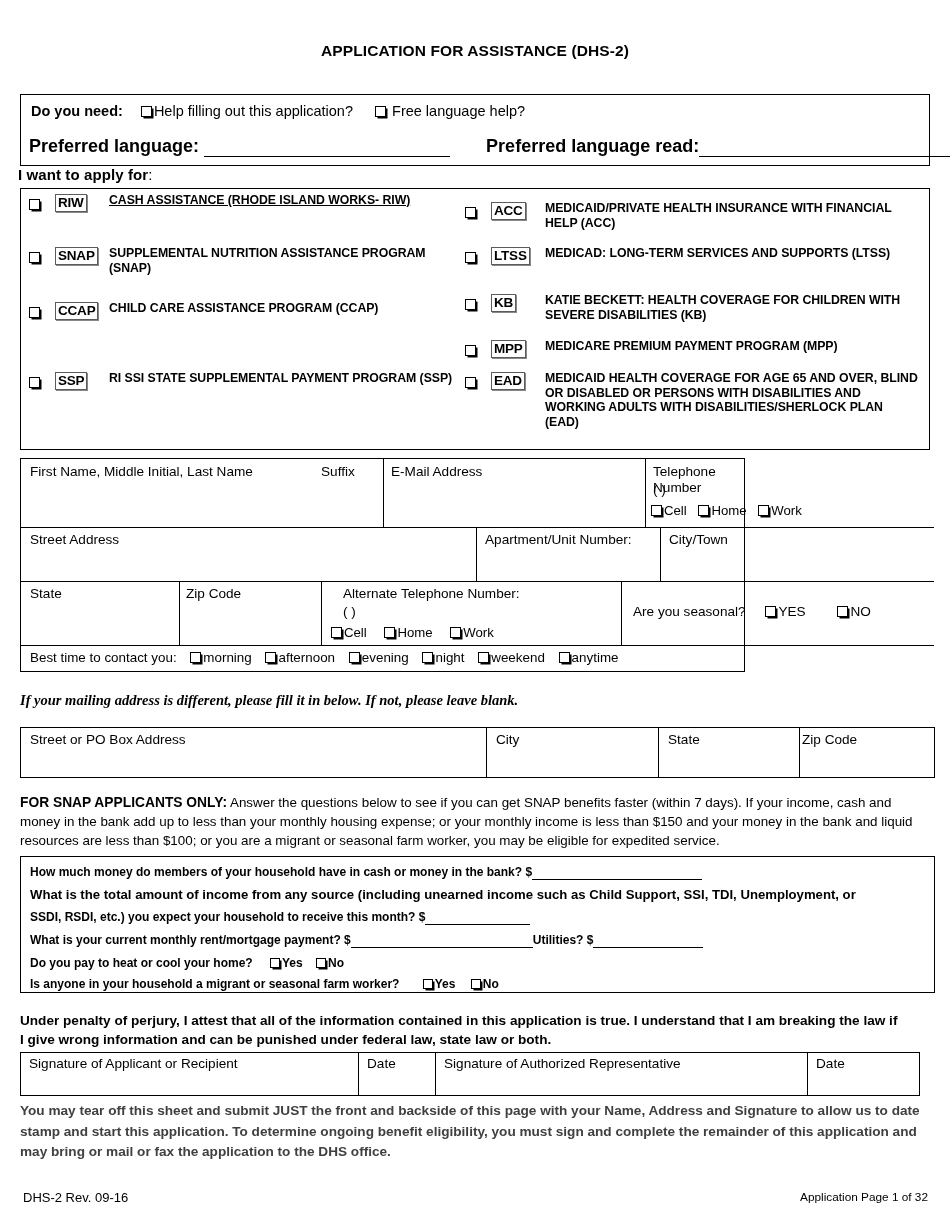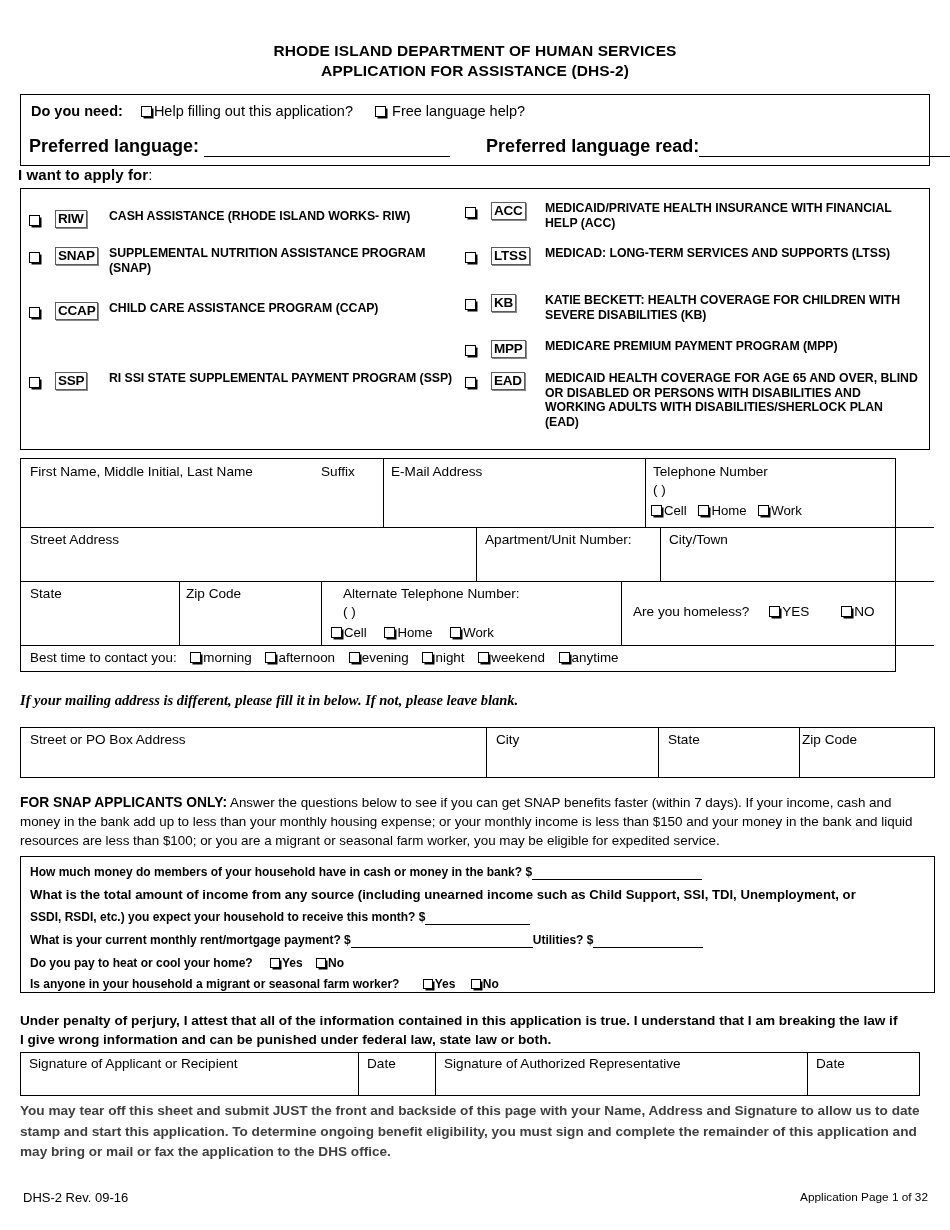--- a/index.html
+++ b/index.html
@@ -125,21 +125,21 @@
   }
   .prog .desc {
     font-weight: bold;
     font-size: 12.3px;
     line-height: 14.6px;
     letter-spacing: -0.05px;
   }
 
   
   #contactbox {
-    left: 20px; top: 458px; width: 876px; height: 214px;
+    left: 20px; top: 458px; width: 725px; height: 214px;
   }
   .cell-label {
     position: absolute;
     font-size: 13.6px;
     line-height: 16px;
   }
   .vline {
     position: absolute;
     width: 0;
     border-left: 1.3px solid #000;
@@ -219,21 +219,20 @@
     right: 22px; top: 1190px;
     font-size: 11.8px;
   }
 </style>
 </head>
 <body>
 
 <div class="page">
 
   <div class="doc-title">
-    <div>RHODE ISLAND DEPARTMENT OF HUMAN SERVICES</div>
     <div>APPLICATION FOR ASSISTANCE (DHS-2)</div>
   </div>
 
   <div class="box" id="needbox">
     <div class="need-line1">
       <b>Do you need:</b>
       <span style="display:inline-block;width:14px"></span><span class="cbx"></span><span>Help filling out this application?</span>
       <span style="display:inline-block;width:18px"></span><span class="cbx"></span> <span>Free language help?</span>
     </div>
     <div class="need-line2">
@@ -241,21 +240,21 @@
       <span class="ul-line" style="width:246px"></span>
       <span style="display:inline-block;width:26px"></span>
       <span>Preferred language read:</span><span class="ul-line" style="width:278px"></span>
     </div>
   </div>
 
   <div id="applylabel"><span>I want to apply for</span><span class="reg">:</span></div>
 
   <div class="box" id="applybox">
 
-    <div class="prog" style="left:8px; top:20px; width:420px;">
+    <div class="prog" style="left:8px; top:4px; width:420px;text-decoration:underline;">
       <div class="pcb"><span class="cbx"></span></div>
       <div class="code"><span class="code-badge">RIW</span></div>
       <div class="desc">CASH ASSISTANCE (RHODE ISLAND WORKS- RIW)</div>
     </div>
 
     <div class="prog" style="left:8px; top:57px; width:430px;">
       <div class="pcb"><span class="cbx"></span></div>
       <div class="code"><span class="code-badge">SNAP</span></div>
       <div class="desc">SUPPLEMENTAL NUTRITION ASSISTANCE PROGRAM (SNAP)</div>
     </div>
@@ -338,21 +337,21 @@
     <div class="cell-label" style="left:9px; top:127px;">State</div>
     <div class="cell-label" style="left:165px; top:127px;">Zip Code</div>
     <div class="cell-label" style="left:322px; top:127px;">Alternate Telephone Number:</div>
     <div class="cell-label" style="left:322px; top:145px;">(            )</div>
     <div class="cell-label chk-row" style="left:310px; top:166px;">
       <span class="cbx"></span><span>Cell</span>
       <span style="display:inline-block;width:14px"></span><span class="cbx"></span><span>Home</span>
       <span style="display:inline-block;width:14px"></span><span class="cbx"></span><span>Work</span>
     </div>
     <div class="cell-label chk-row" style="left:612px; top:145px; font-size:13.6px;">
-      <span>Are you homeless?</span>
+      <span>Are you seasonal?</span>
       <span style="display:inline-block;width:16px"></span><span class="cbx"></span><span>YES</span>
       <span style="display:inline-block;width:28px"></span><span class="cbx"></span><span>NO</span>
     </div>
 
     <div class="cell-label chk-row" style="left:9px; top:191px; font-size:13.4px;">
       <span>Best time to contact you:</span>
       <span style="display:inline-block;width:10px"></span><span class="cbx"></span><span>morning</span>
       <span style="display:inline-block;width:10px"></span><span class="cbx"></span><span>afternoon</span>
       <span style="display:inline-block;width:10px"></span><span class="cbx"></span><span>evening</span>
       <span style="display:inline-block;width:10px"></span><span class="cbx"></span><span>night</span>

